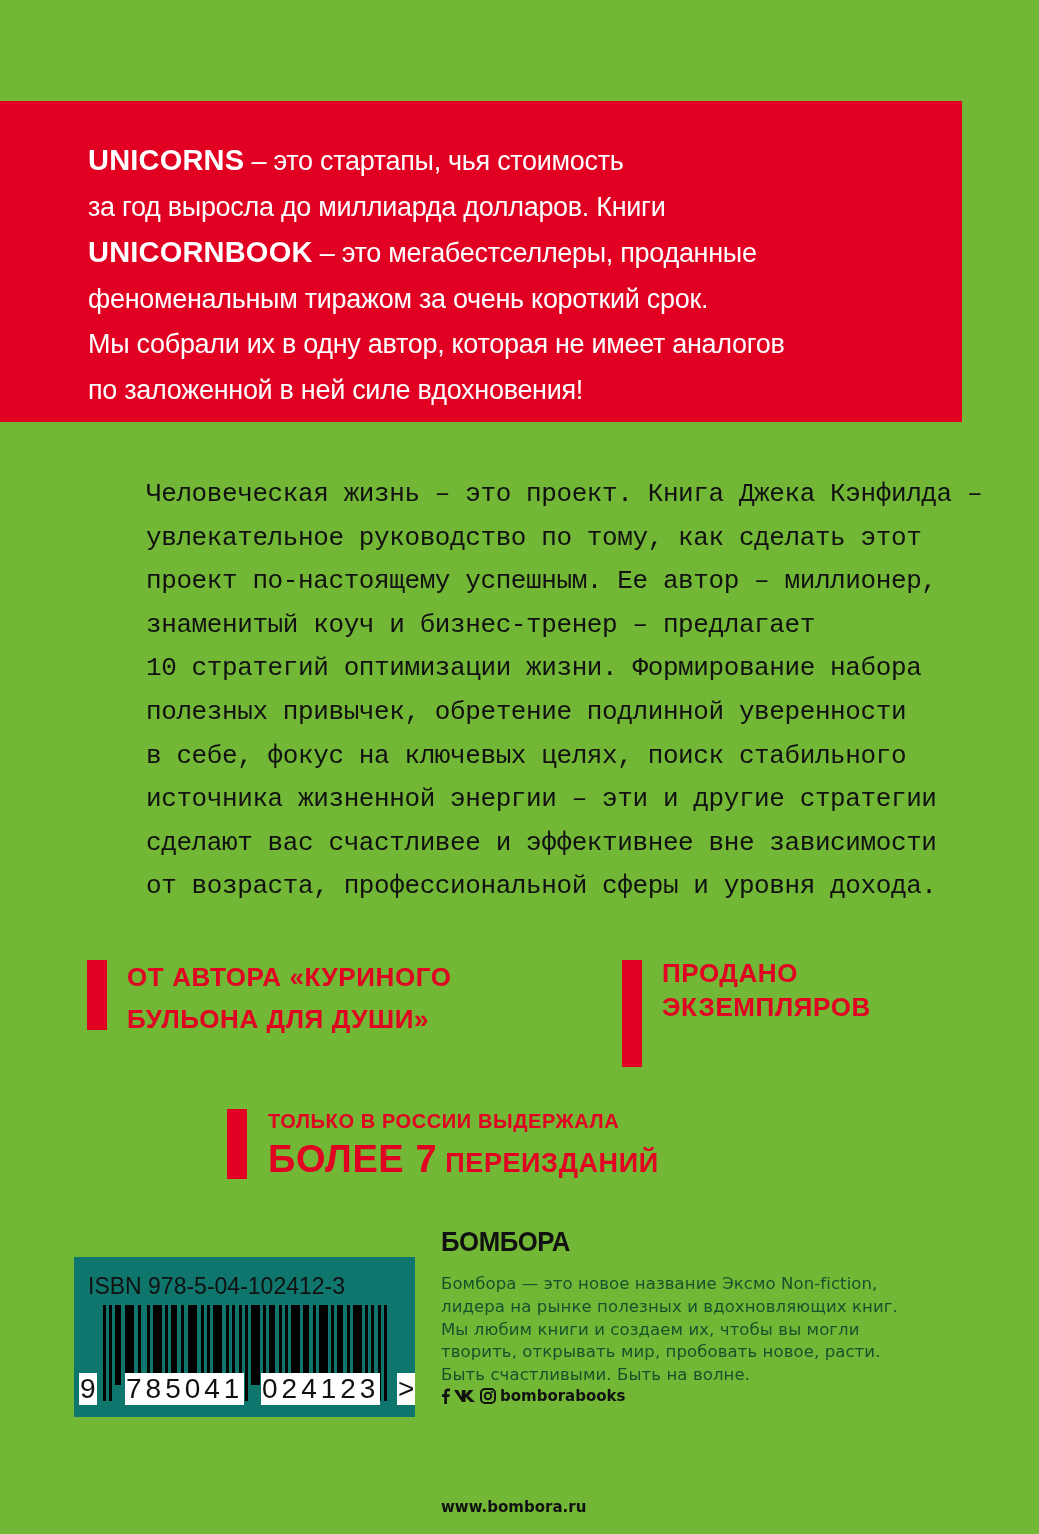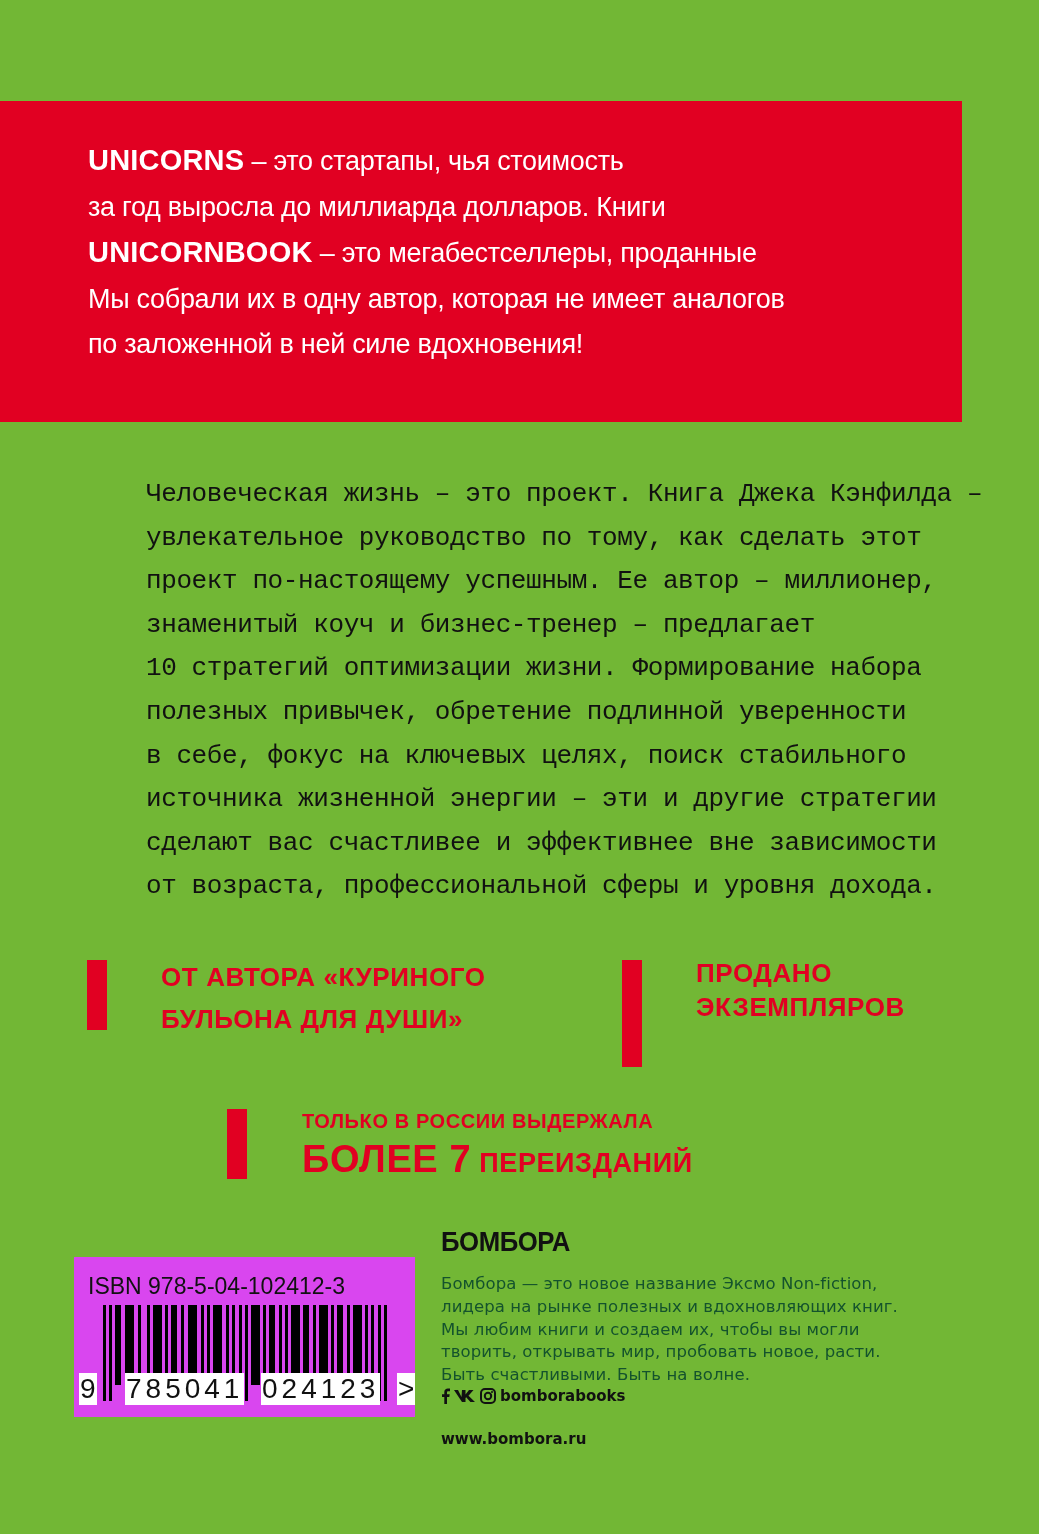--- a/index.html
+++ b/index.html
@@ -50,38 +50,37 @@
       position: absolute;
       background: #e10022;
       width: 20px;
     }
     .callout {
       position: absolute;
       color: #e10022;
       font-family: "Liberation Sans", sans-serif;
       font-weight: bold;
       letter-spacing: 0.6px;
-      margin-left: 34px;
     }
     .callout .line { display: block; white-space: nowrap; }
 
     .c1 { left: 127px; top: 956px; font-size: 26px; line-height: 42px; }
     .c2 { left: 662px; top: 956px; }
     .c2 .small { font-size: 26px; line-height: 34px; }
     .c2 .big { font-size: 42px; line-height: 46px; letter-spacing: 1px; }
     .c3 { left: 268px; top: 1103px; }
     .c3 .small { font-size: 20px; line-height: 36px; }
     .c3 .big { font-size: 38px; line-height: 40px; }
     .c3 .mid { font-size: 27px; }
 
     .isbn-box {
       position: absolute;
       left: 74px; top: 1257px;
       width: 341px; height: 160px;
-      background: #d946ef;
+      background: #0f766e;
     }
     .isbn-label {
       position: absolute;
       left: 14px; top: 16px;
       width: 320px;
       font-family: "Liberation Sans", sans-serif;
       font-size: 23px;
       color: #111;
       white-space: nowrap;
     }
@@ -128,35 +127,36 @@
       left: 441px; top: 1387px;
       display: flex; align-items: center; gap: 4px;
       font-family: "DejaVu Sans", sans-serif;
       font-weight: bold;
       font-size: 15px;
       color: #111;
     }
     .social svg { display: block; }
     .website {
       position: absolute;
-      left: 441px; top: 1430px;
+      left: 441px; top: 1498px;
       font-family: "DejaVu Sans", sans-serif;
       font-weight: bold;
       font-size: 15px;
       color: #111;
     }
   </style>
 </head>
 <body>
 
 <div class="red-panel"></div>
 <div class="red-text">
   <span class="line"><span class="brand">UNICORNS</span><span> – это стартапы, чья стоимость</span></span>
   <span class="line"><span>за год выросла до миллиарда долларов. Книги</span></span>
   <span class="line"><span class="brand">UNICORNBOOK</span><span> –  это мегабестселлеры, проданные</span></span>
+  <span class="line"><span>феноменальным тиражом за очень короткий срок.</span></span>
   <span class="line"><span>Мы собрали их в одну автор, которая не имеет аналогов</span></span>
   <span class="line"><span>по заложенной в ней силе вдохновения!</span></span>
 </div>
 
 <div class="desc">
   <span class="line">Человеческая жизнь – это проект. Книга Джека Кэнфилда –</span>
   <span class="line">увлекательное руководство по тому, как сделать этот</span>
   <span class="line">проект по-настоящему успешным. Ее автор – миллионер,</span>
   <span class="line">знаменитый коуч и бизнес-тренер – предлагает</span>
   <span class="line">10 стратегий оптимизации жизни. Формирование набора</span>

